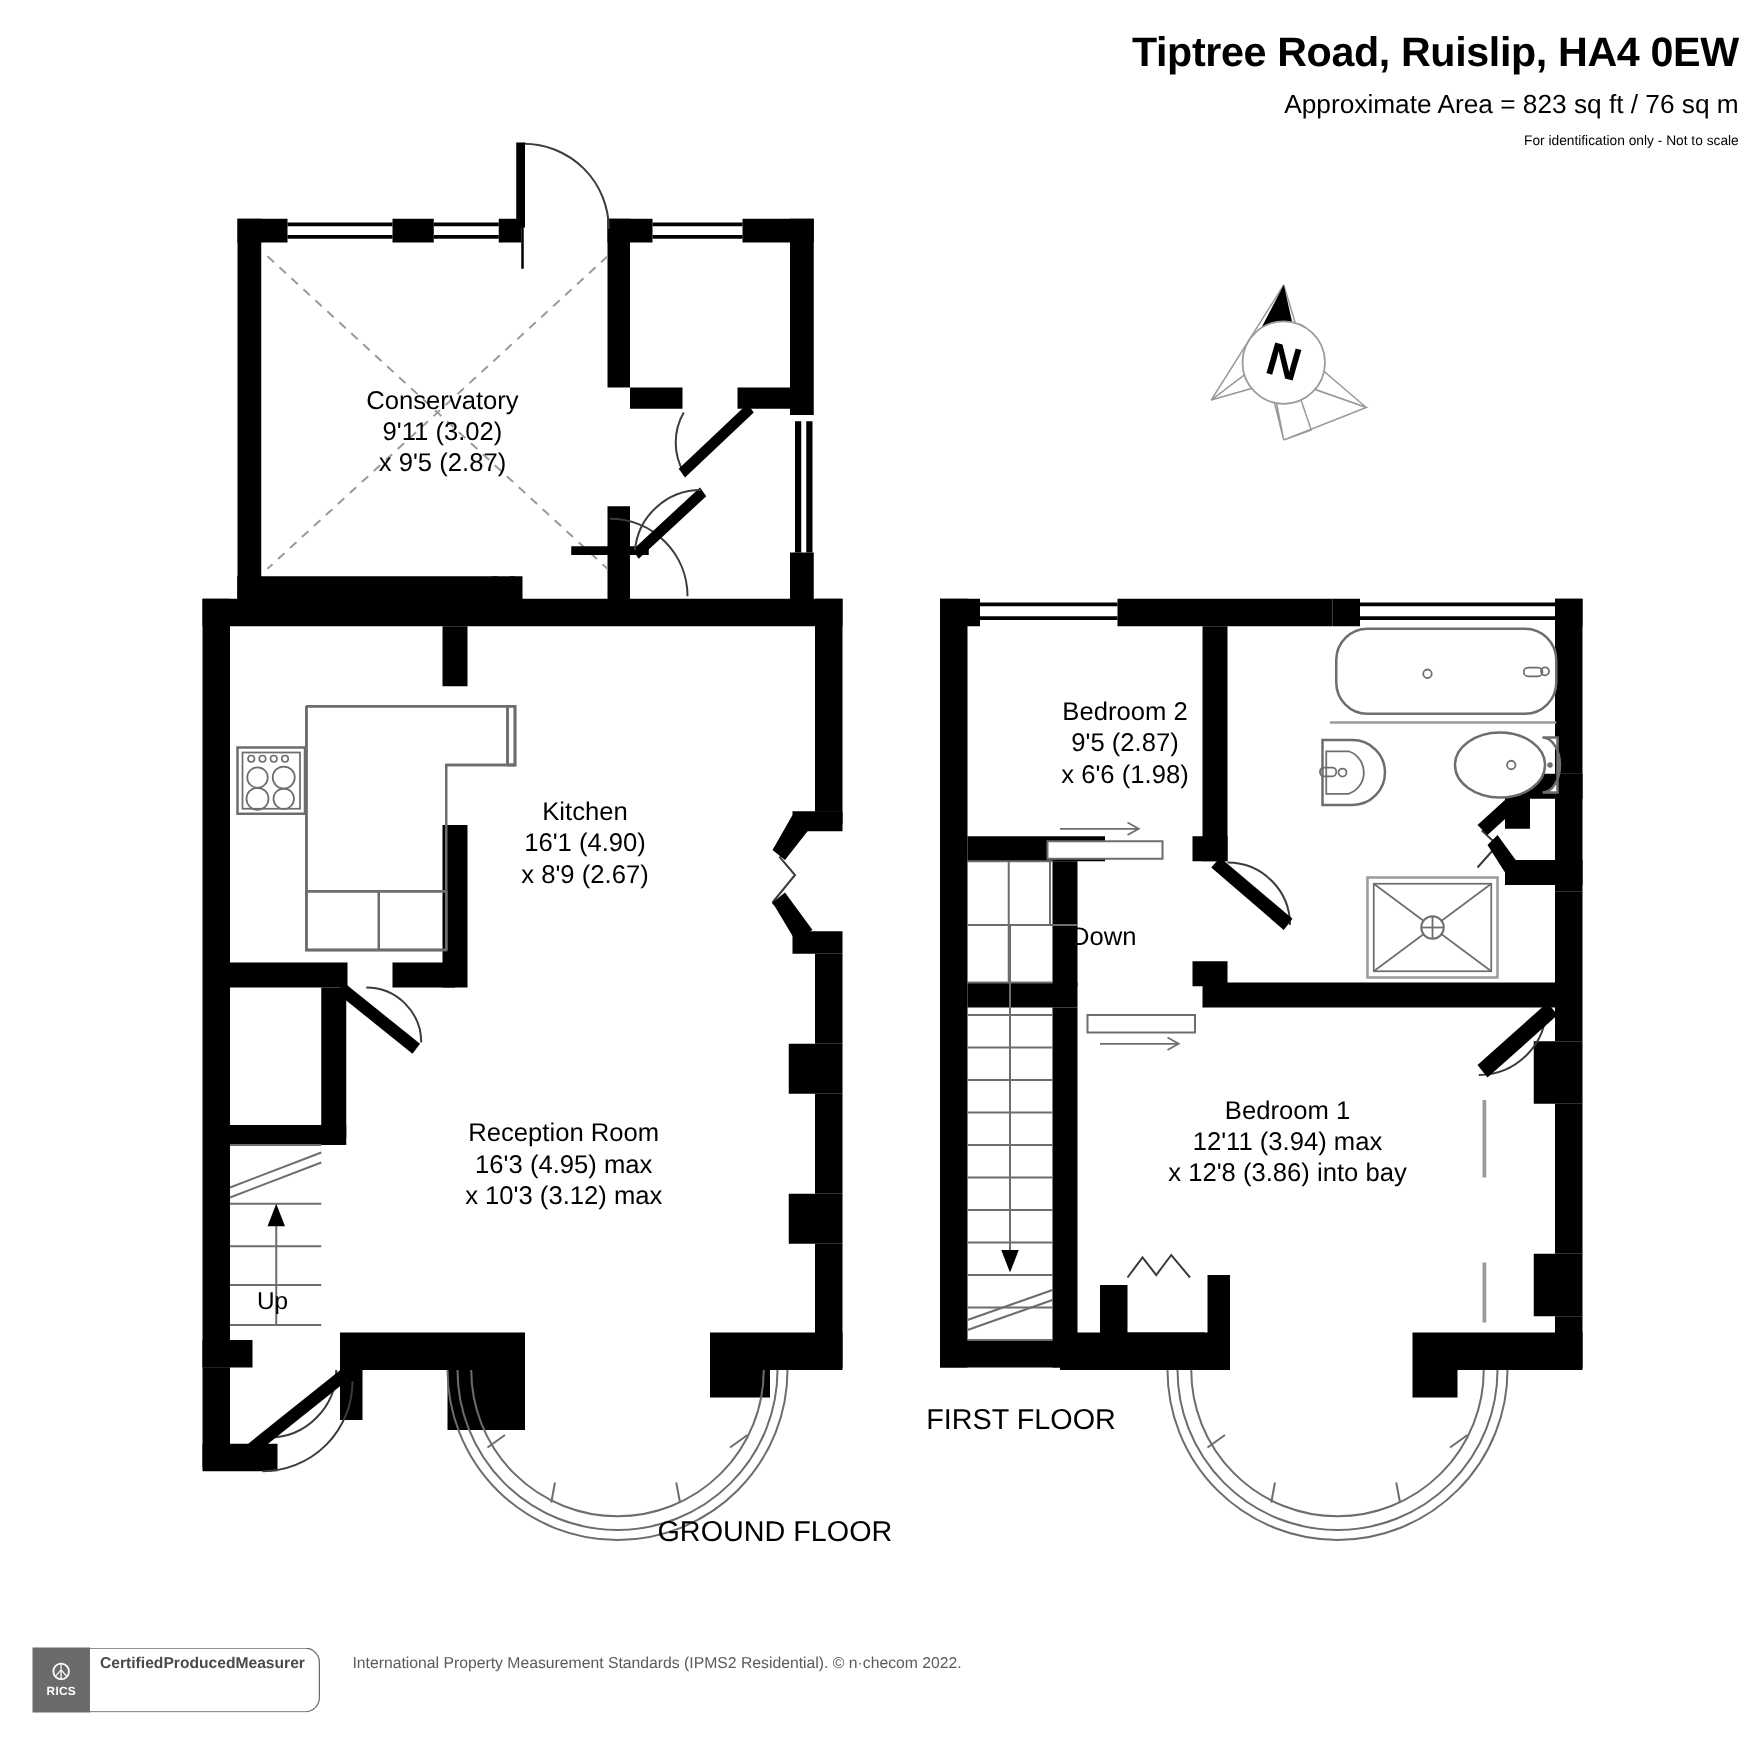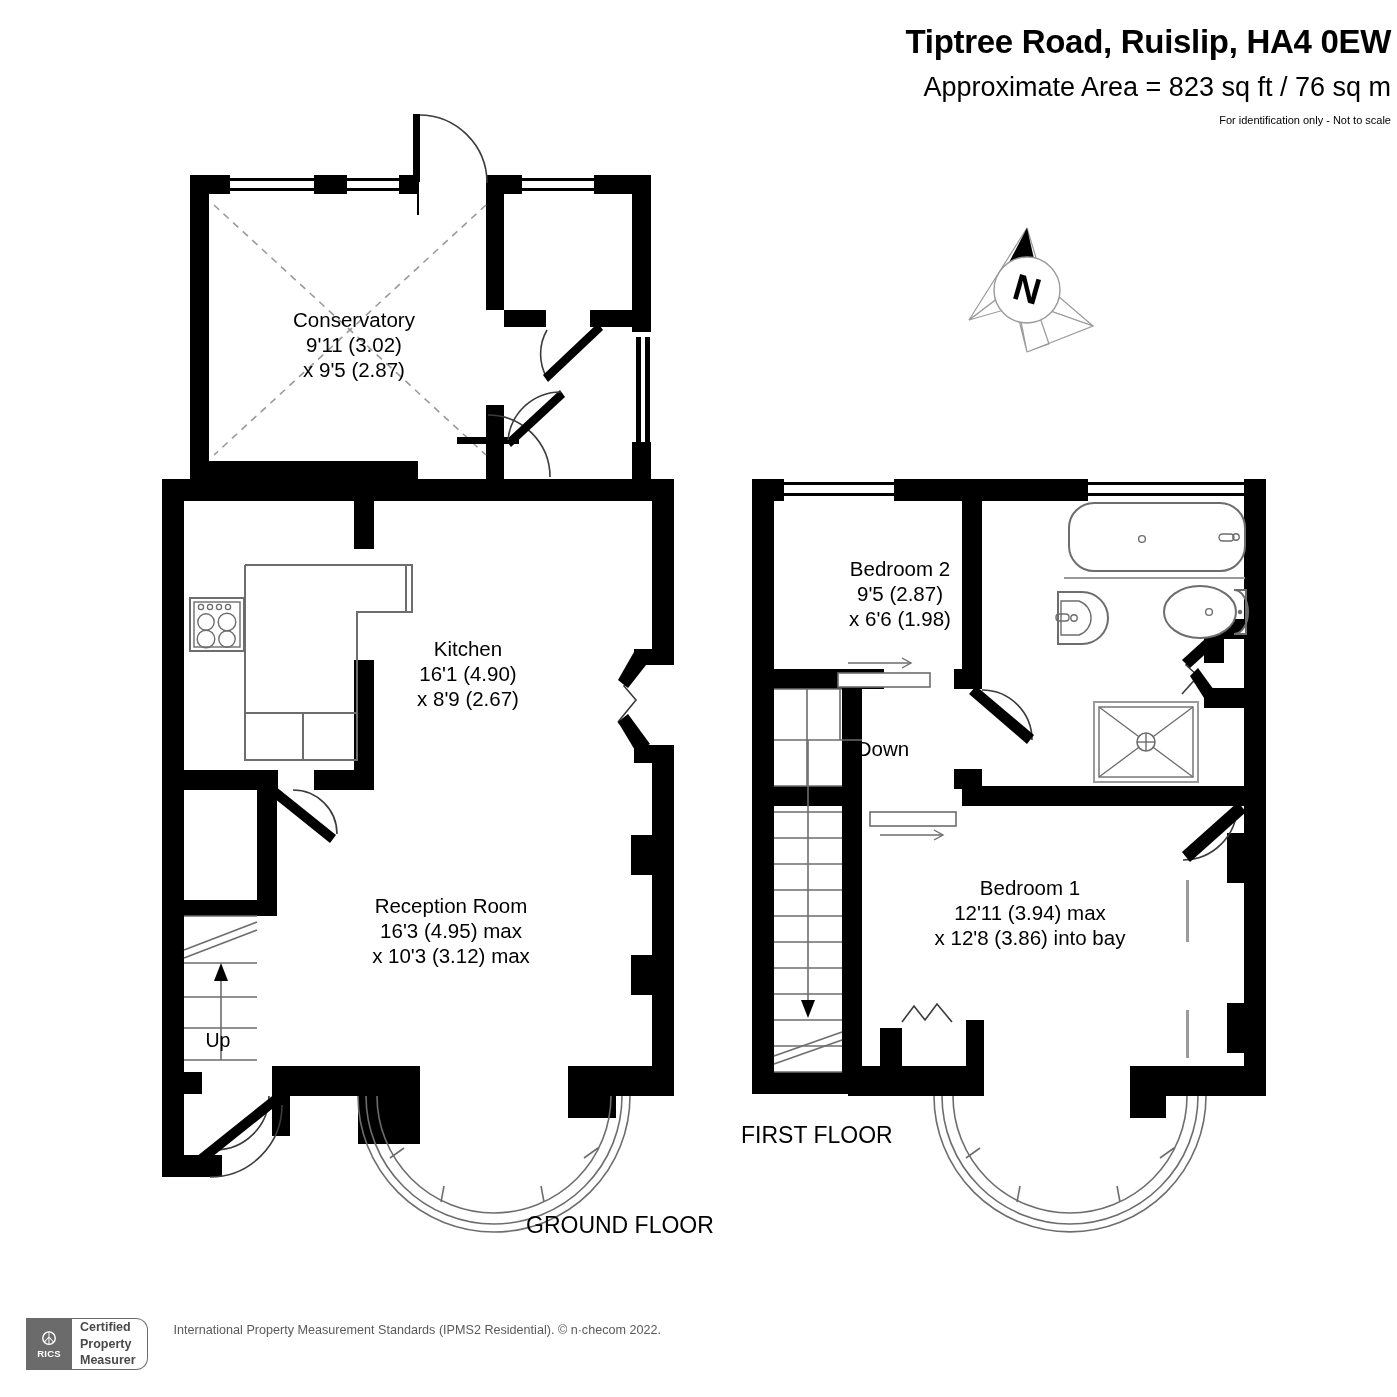--- a/index.html
+++ b/index.html
@@ -27,21 +27,21 @@
     padding-right: 22px;
     box-sizing: border-box;
   }
   #title {
     font-size: 33px;
     font-weight: bold;
     letter-spacing: -0.3px;
     line-height: 1.2;
   }
   #area-line {
-    font-size: 27px;
+    font-size: 21px;
     margin-top: 9px;
     line-height: 1.2;
     padding-left: 34px;
   }
   #scale-note {
     font-size: 11px;
     margin-top: 11px;
     line-height: 1.2;
   }
 
@@ -92,21 +92,21 @@
     font-weight: bold;
     letter-spacing: 0.2px;
     line-height: 1;
   }
   #cpm-box {
     border: 1.6px solid #6b6b6b;
     border-left: none;
     border-radius: 0 12px 12px 0;
     padding: 3px 11px 3px 8px;
     display: flex;
-    flex-direction: column;
+    flex-direction: row;
     justify-content: center;
     color: #4a4a4a;
   }
   #cpm-box div {
     font-size: 12.5px;
     font-weight: bold;
     line-height: 1.32;
     white-space: nowrap;
   }
   #disclaimer {
@@ -514,20 +514,20 @@
 </div>
 
 <div id="footer">
   <div id="rics-badge">
     <div id="rics-mark">
       <span class="glyph">☮</span>
       <span class="rics-word">RICS</span>
     </div>
     <div id="cpm-box">
       <div>Certified</div>
-      <div>Property</div>
+      <div>Produced</div>
       <div>Measurer</div>
     </div>
   </div>
   <div id="disclaimer">
     <div>International Property Measurement Standards (IPMS2 Residential).   © n·checom 2022.</div>
   </div>
 </div>
 
 </body></html>

